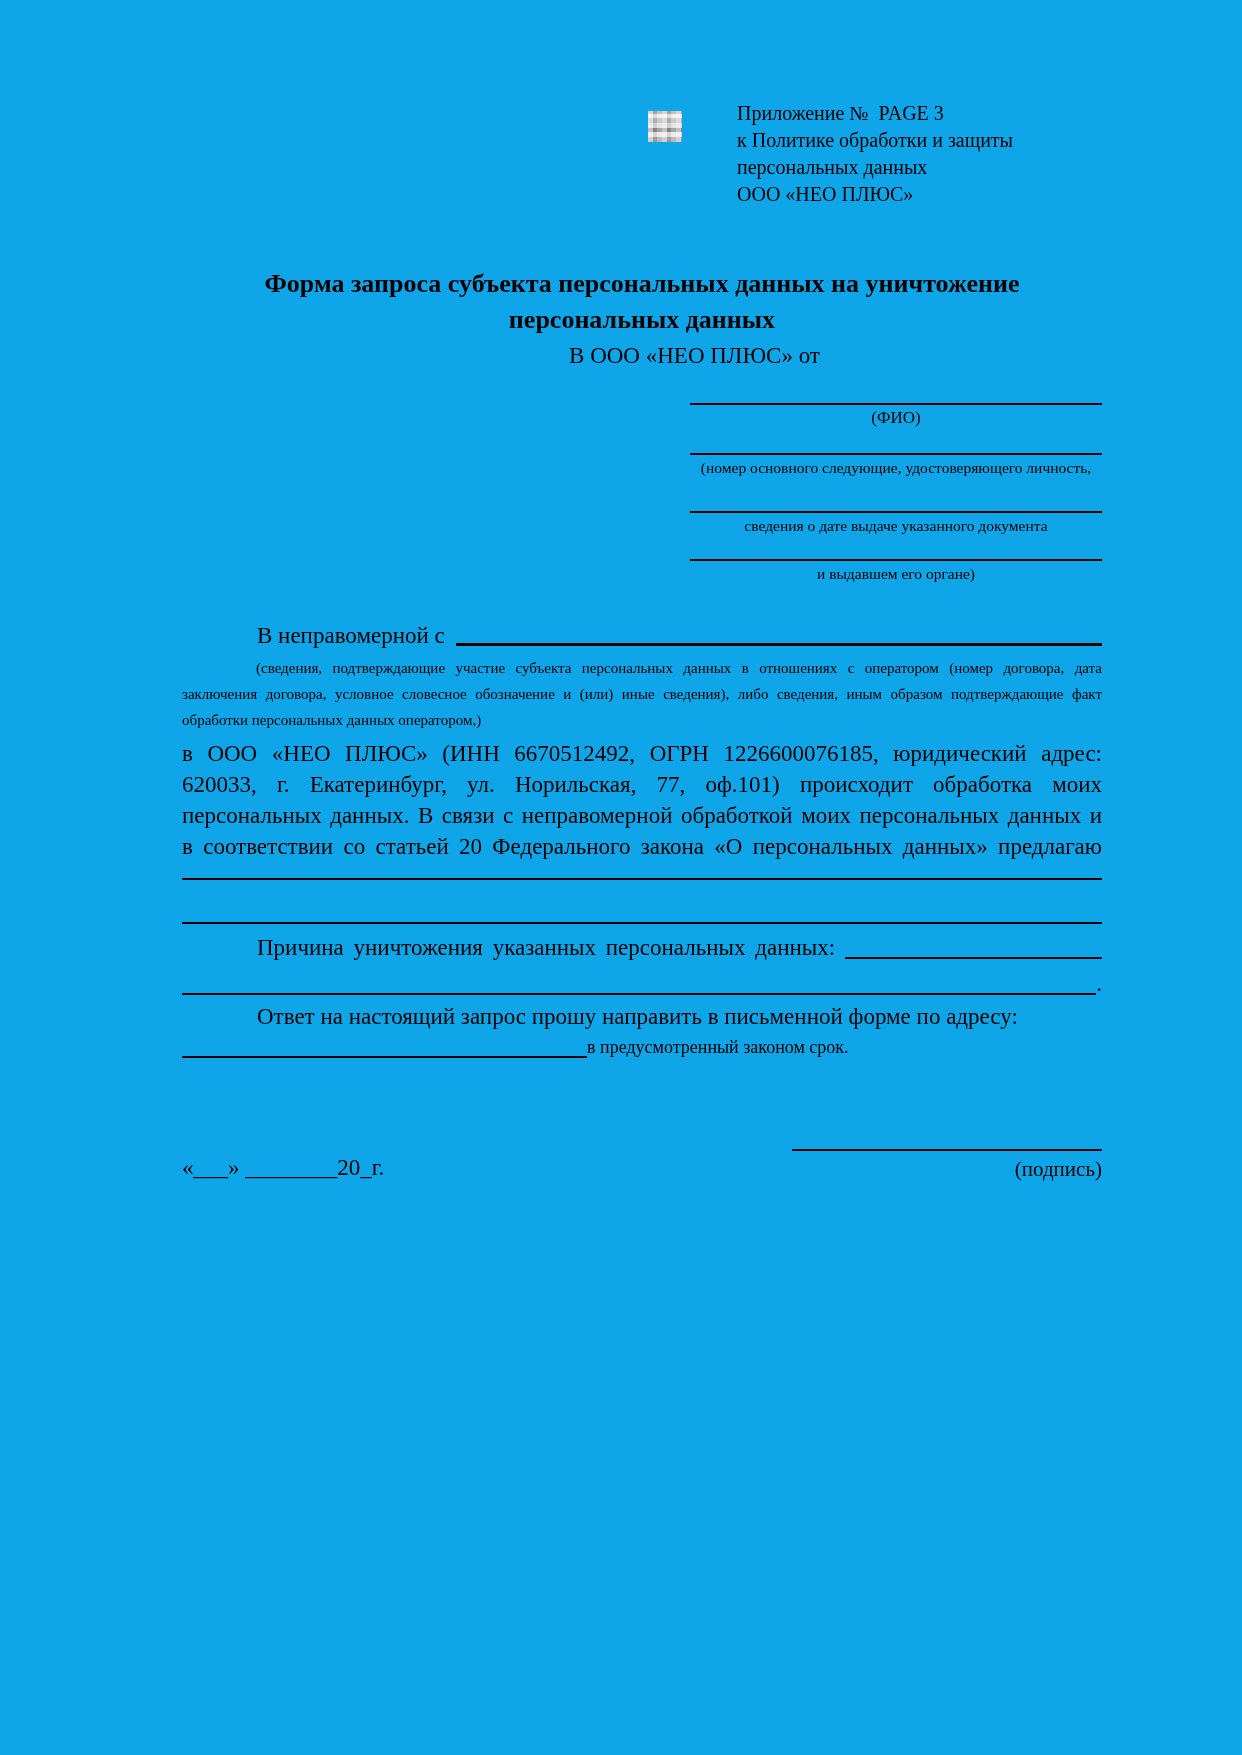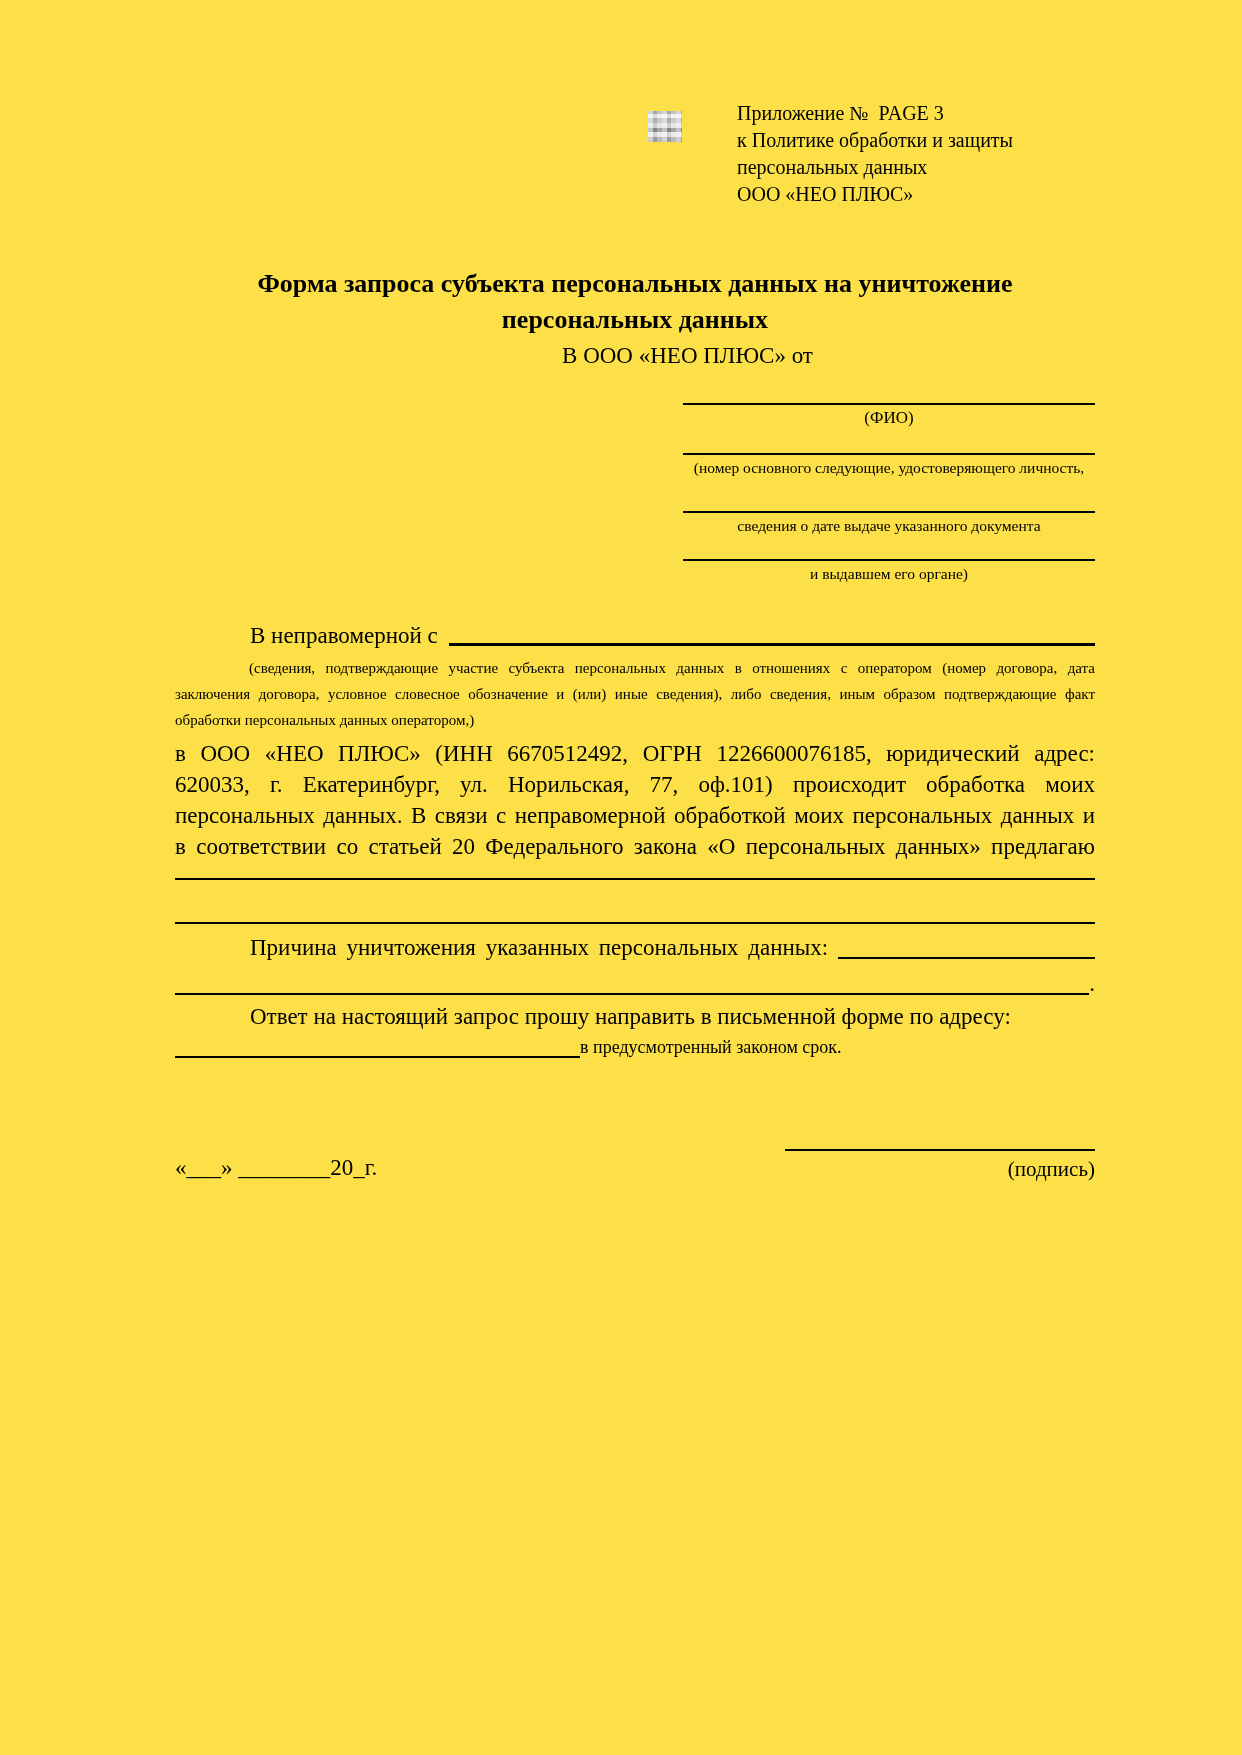--- a/index.html
+++ b/index.html
@@ -1,21 +1,21 @@
 <!DOCTYPE html>
 <html><head>
 <meta charset="utf-8">
 <style>
   html, body { margin: 0; padding: 0; background: #e8e8e8; }
   .page {
     position: relative;
     width: 1242px;
     height: 1755px;
     margin: 0 auto;
-    background: #fde047;
+    background: #0ea5e9;
     color: #000000;
     font-family: "Liberation Serif", "DejaVu Serif", serif;
     overflow: hidden;
   }
   
   .mini-image {
     position: absolute;
     left: 648px; top: 111px;
     width: 34px; height: 31px;
     background:
@@ -26,21 +26,21 @@
     position: absolute;
     left: 737px; top: 100px;
     width: 300px;
     font-size: 20px;
     line-height: 27px;
   }
   .header-block div { white-space: pre-wrap; }
 
   .content {
     position: absolute;
-    left: 175px; top: 0;
+    left: 182px; top: 0;
     width: 920px;
   }
   .title {
     margin: 266px 0 0 0;
     text-align: center;
     font-weight: bold;
     font-size: 26px;
     line-height: 36px;
   }
   .addressee {

